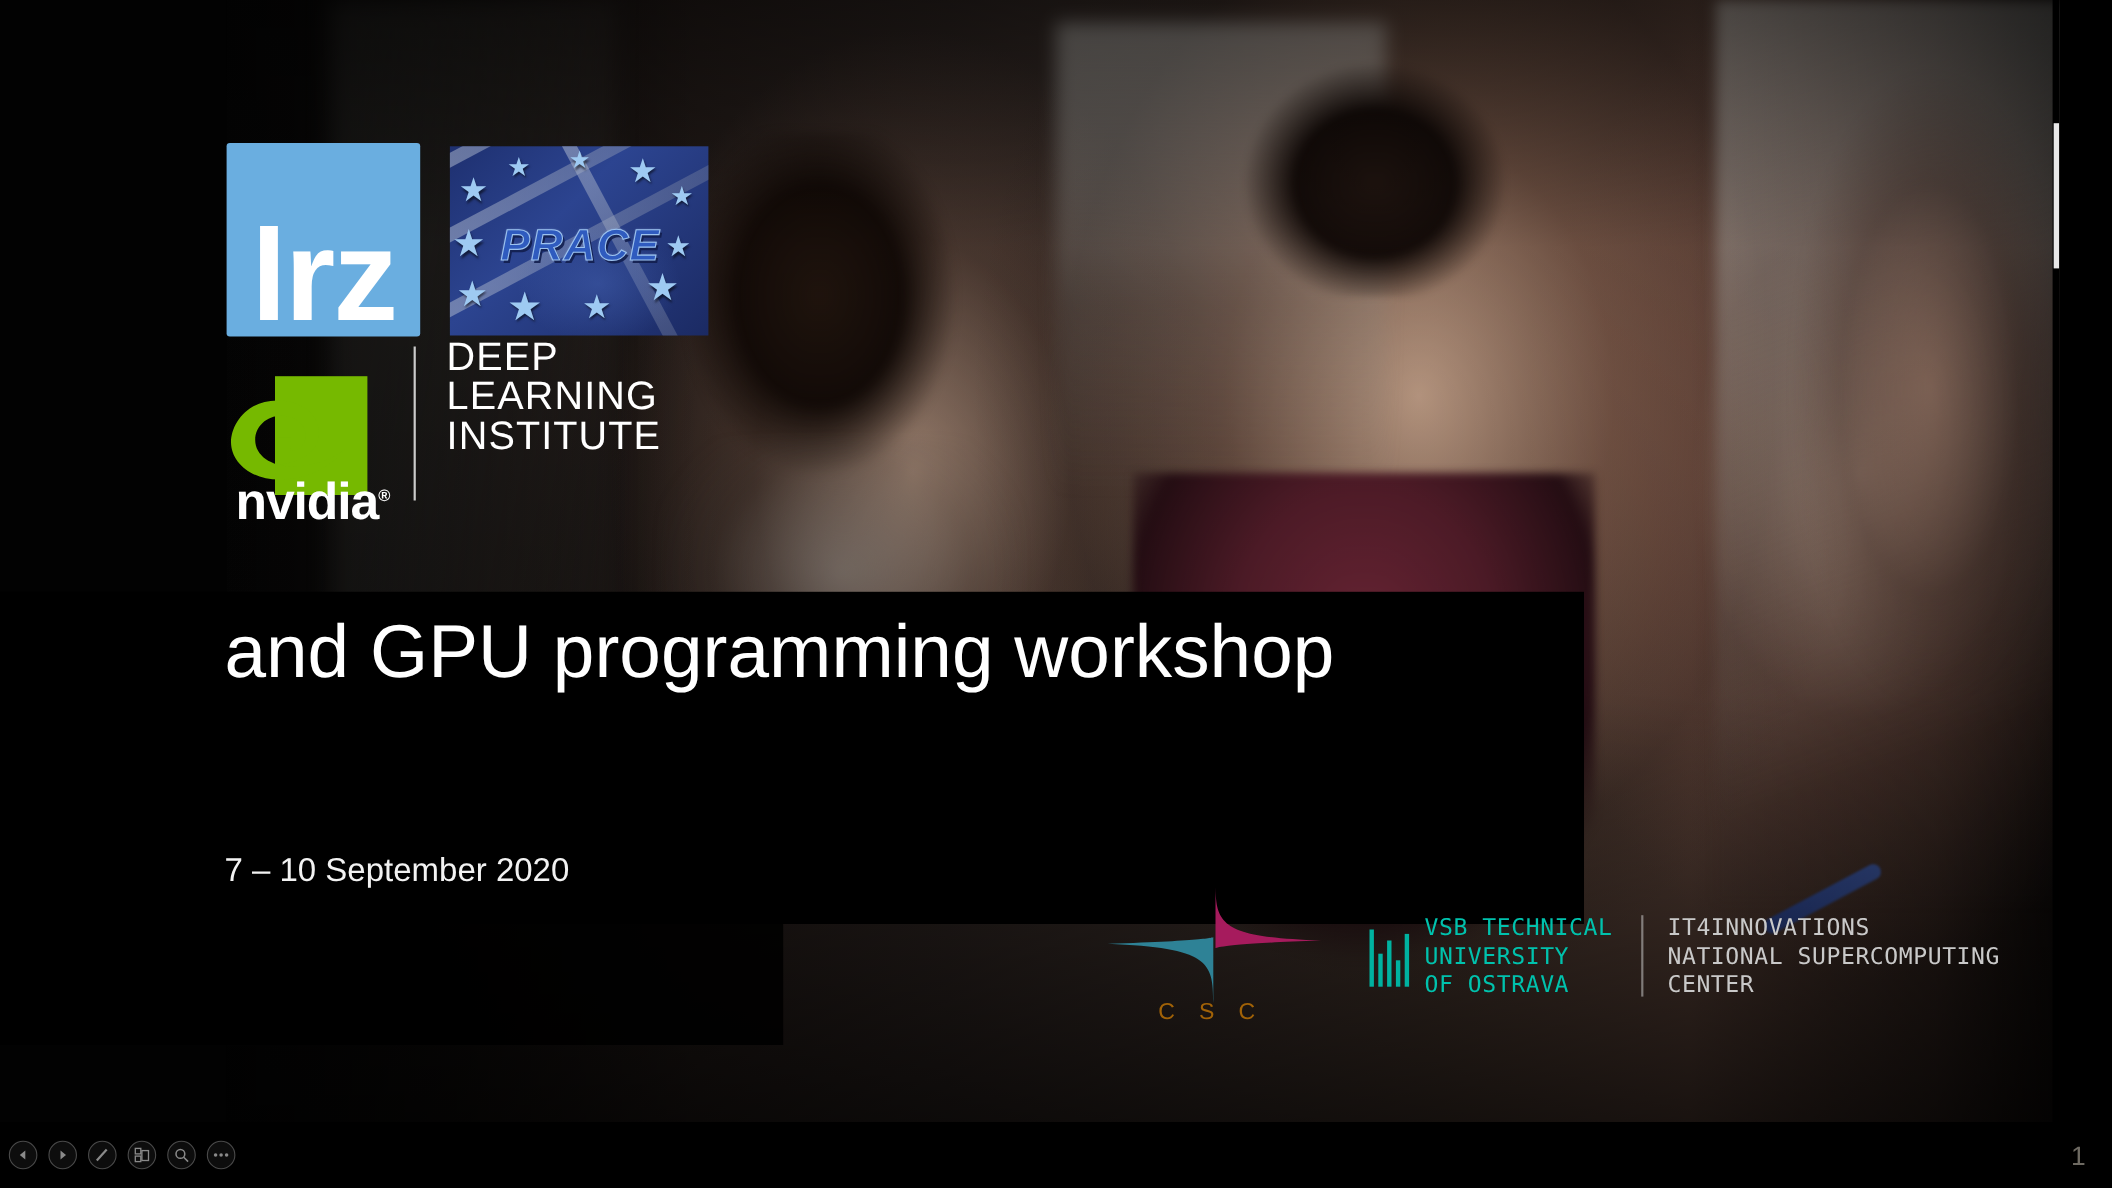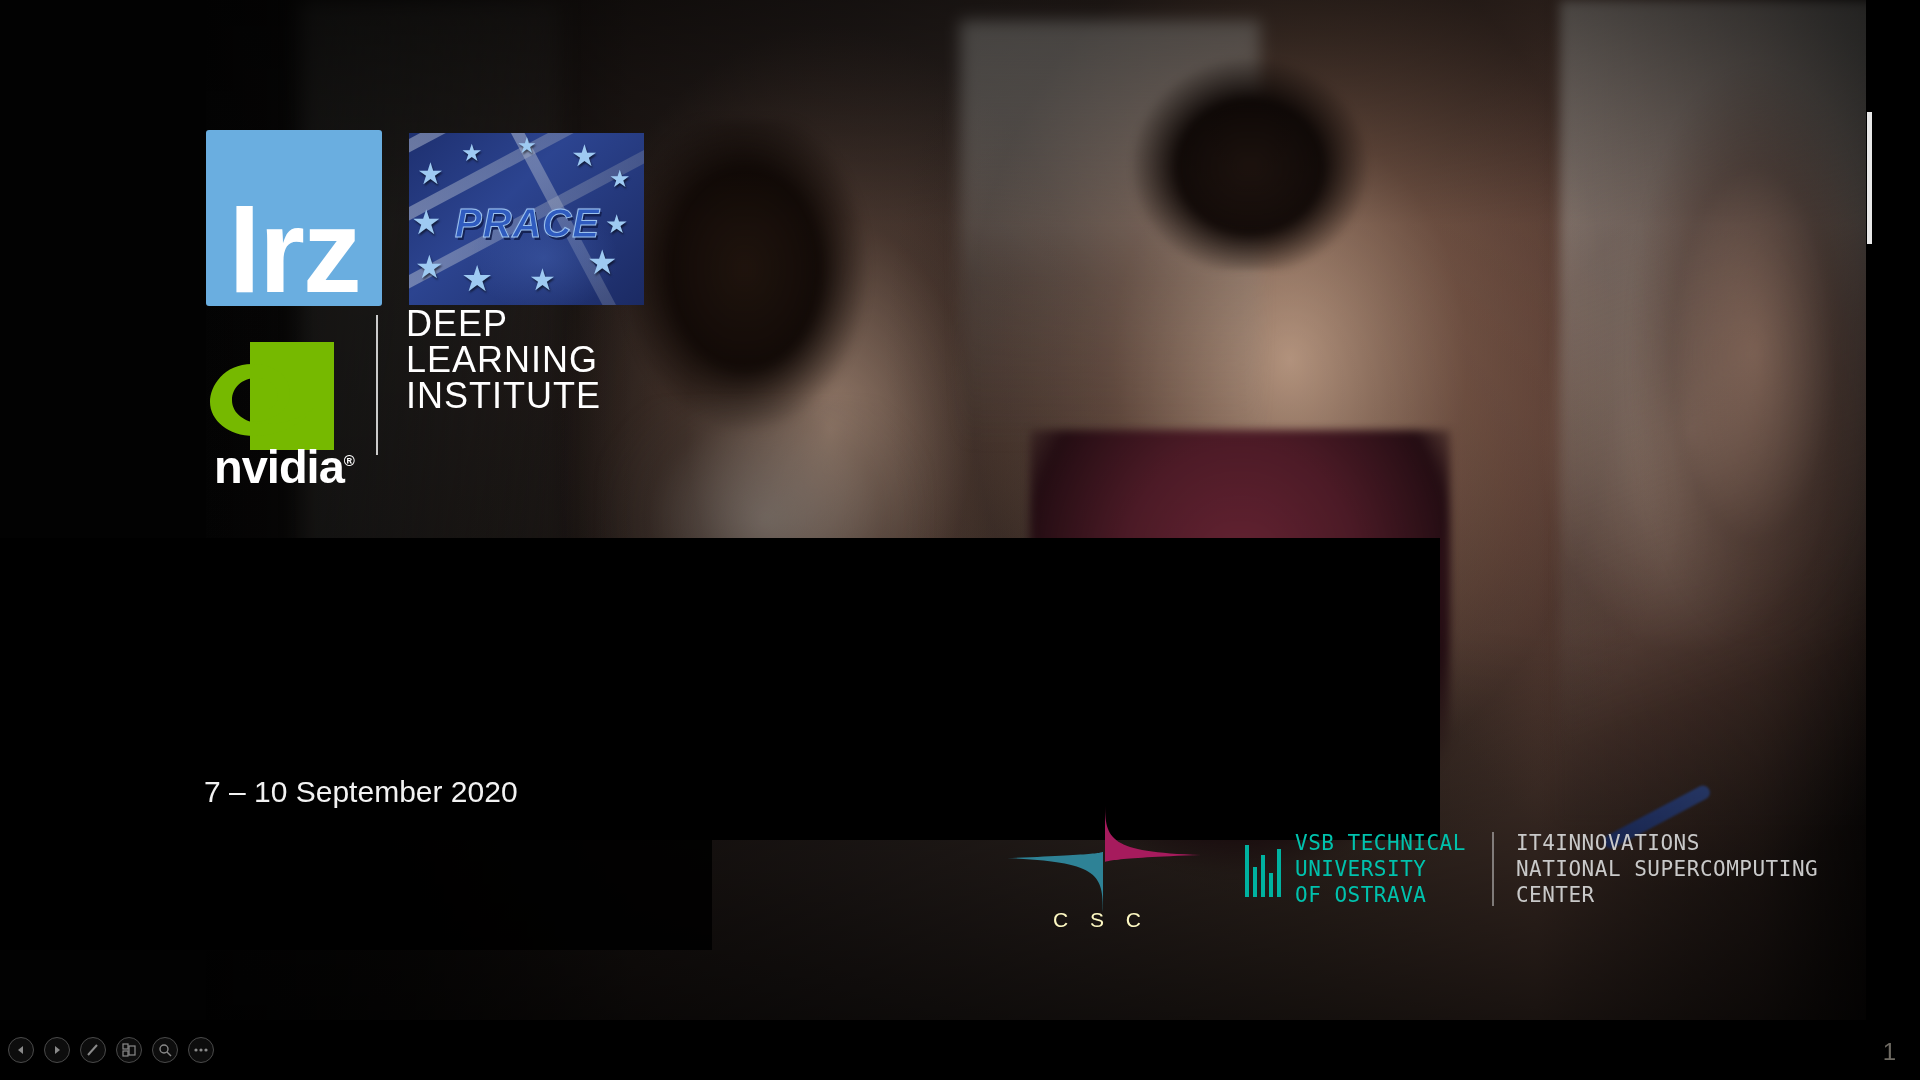--- a/index.html
+++ b/index.html
@@ -140,21 +140,21 @@
 
   .nvidia-block{ position:absolute; left:206px; top:340px; display:flex; align-items:center; }
   .nv-eye{
     position:relative; width:128px; height:112px;
   }
   .nv-eye .sq{
     position:absolute; left:44px; top:2px; width:84px; height:108px; background:#76b900;
   }
   .nv-eye svg{ position:absolute; left:0; top:4px; }
   .nv-word{
-    position:absolute; left:8px; top:99px;
+    position:absolute; left:8px; top:88px;
     font-family:"Liberation Sans", sans-serif;
     font-weight:bold; font-size:47px; color:#fff; letter-spacing:-1px;
   }
   .nv-word .tm{ font-size:15px; vertical-align:super; }
   .nv-divider{
     position:absolute; left:170px; top:-25px; width:2px; height:140px;
     background:rgba(235,235,235,.85);
   }
   .dli-text{
     position:absolute; left:200px; top:-34px;
@@ -172,21 +172,21 @@
     position:absolute; left:204px; top:775px;
     font-family:"Liberation Sans", sans-serif;
     font-size:30px; color:#f2f2f2;
   }
 
   
   .csc{ position:absolute; left:1005px; top:800px; width:200px; height:140px; }
   .csc .label{
     position:absolute; left:48px; top:108px;
     font-family:"Liberation Sans", sans-serif;
-    font-size:21px; letter-spacing:8px; color:#fef9c3;
+    font-size:21px; letter-spacing:8px; color:#a16207;
   }
 
   .vsb{ position:absolute; left:1245px; top:830px; display:flex; align-items:center; }
   .vsb-bars{ display:flex; align-items:flex-end; height:56px; gap:4px; margin-right:14px; }
   .vsb-bars i{ display:block; width:4px; background:#00b2a0; }
   .vsb-text{
     font-family:"DejaVu Sans Mono", monospace;
     font-size:21px; line-height:26px; color:#00c2ad; letter-spacing:.5px;
   }
   .it4-divider{
@@ -288,20 +288,21 @@
       <div class="nv-word"><span>nvidia</span><span class="tm">®</span></div>
       <div class="nv-divider"></div>
       <div class="dli-text">
         <div>DEEP</div>
         <div>LEARNING</div>
         <div>INSTITUTE</div>
       </div>
     </div>
 
     <div class="title">
+      <div>and GPU programming workshop</div>
     </div>
     <div class="date">7 – 10 September 2020</div>
 
     <div class="csc">
       <svg width="200" height="116" viewBox="0 0 200 116">
         <path d="M100 2 C100 40 104 52 196 55 C104 58 100 62 100 62 Z" fill="#a61b5d"></path>
         <path d="M98 112 C98 74 94 62 2 58 C94 55 98 52 98 52 Z" fill="#2e8296"></path>
       </svg>
       <div class="label">C S C</div>
     </div>

